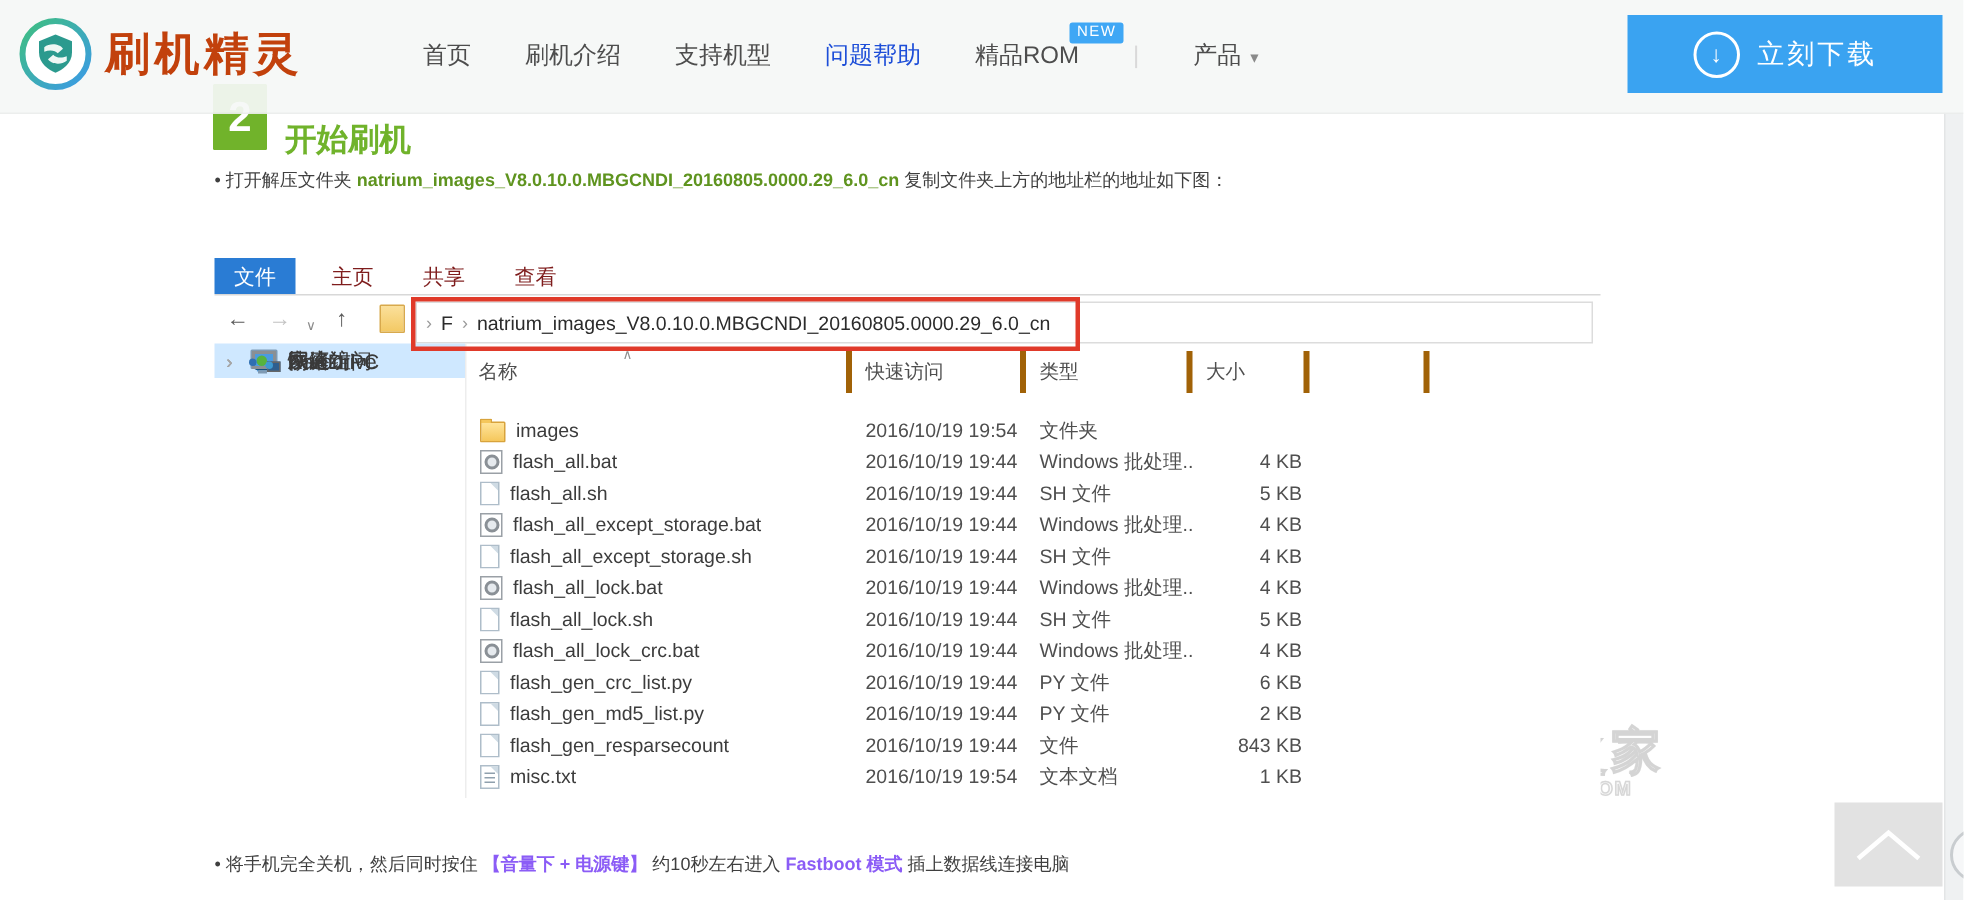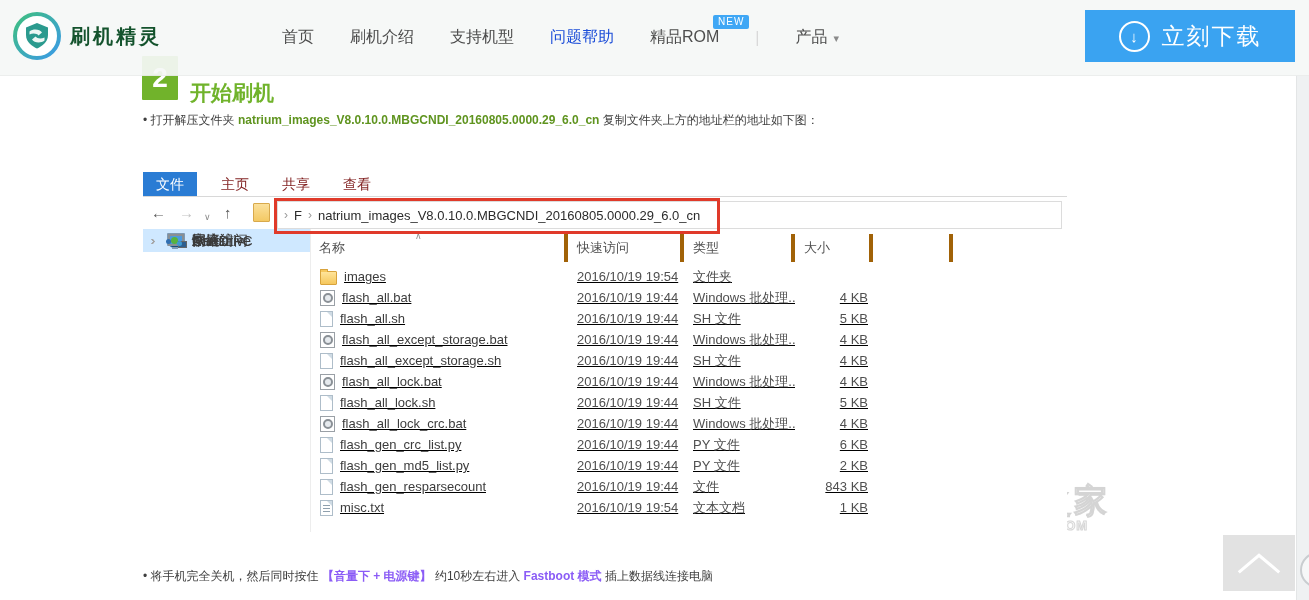--- a/index.html
+++ b/index.html
@@ -10,37 +10,37 @@
     -webkit-font-smoothing:antialiased;
   }
   
   .navbar{
     position:absolute;left:0;top:0;width:1309px;height:75px;
     background:rgba(245,247,246,0.93);
     border-bottom:1px solid rgba(0,0,0,0.04);
     z-index:20;display:flex;align-items:center;
   }
   .logo-wrap{position:absolute;left:12px;top:11px;display:flex;align-items:center;gap:8px;cursor:pointer;}
-  .brand{font-size:20px;font-weight:bold;color:#14532d;letter-spacing:3px;}
+  .brand{font-size:30px;font-weight:bold;color:#c2410c;letter-spacing:3px;}
   .nav-links{position:absolute;left:282px;top:0;height:75px;display:flex;align-items:center;gap:36px;}
   .nav-link{font-size:16px;color:#4d4d4d;text-decoration:none;position:relative;cursor:pointer;white-space:nowrap;}
   .nav-link[data-active="true"]{color:#1d4ed8;}
   .nav-link[data-divider="true"]{color:#d9d9d9;cursor:default;}
   .nav-badge{position:absolute;top:-12px;right:-30px;background:#3fa7f5;color:#fff;font-size:10px;
     padding:1px 5px 2px;border-radius:2px;letter-spacing:1px;}
   .nav-badge:empty{display:none;}
   .nav-caret{font-size:11px;color:#8a8a8a;margin-left:6px;display:none;}
   .nav-link[data-caret="true"] .nav-caret{display:inline;}
   .download-btn{
     position:absolute;left:1085px;top:10px;width:210px;height:52px;background:#3aa3f1;
     display:flex;align-items:center;justify-content:center;gap:12px;cursor:pointer;border:none;
   }
   .dl-circle{width:27px;height:27px;border:2px solid #fff;border-radius:50%;
     display:flex;align-items:center;justify-content:center;color:#fff;font-size:15px;font-weight:bold;}
-  .dl-label{color:#fff;font-size:23px;letter-spacing:2px;}
+  .dl-label{color:#fff;font-size:18px;letter-spacing:2px;}
   
   .scrollbar-track{position:absolute;right:0;top:75px;width:12px;height:525px;
     background:#eff1f2;border-left:1px solid #e3e5e6;z-index:15;}
   
   .step-square{position:absolute;left:142px;top:56px;width:36px;height:44px;background:#71b32b;
     color:#fff;font-size:28px;font-weight:bold;text-align:center;line-height:44px;z-index:5;border-radius:1px;}
   .step-title{position:absolute;left:190px;top:79px;font-size:21px;font-weight:bold;color:#70b32b;z-index:5;}
   .bullet{position:absolute;left:143px;font-size:12px;color:#3f3f3f;white-space:nowrap;z-index:5;}
   .bullet-1{top:112px;}
   .bullet-2{top:568px;}
@@ -70,21 +70,21 @@
   .side-item{position:absolute;left:0;width:167px;height:23px;display:flex;align-items:center;cursor:pointer;}
   .side-item[data-selected="true"]{background:#cfe8ff;}
   .side-chevron{width:12px;margin-left:8px;color:#a6a6a6;font-size:12px;}
   .side-icon-box{width:18px;height:16px;margin-left:4px;display:flex;align-items:center;justify-content:center;}
   .side-label{margin-left:7px;font-size:14px;color:#3a3a3a;white-space:nowrap;}
   
   .file-grid{display:grid;grid-template-columns:258px 116px 111px 78px 80px 1fr;align-items:center;}
   .file-header{position:absolute;left:167px;top:72px;width:757px;height:28px;font-size:13px;color:#4f4f4f;cursor:pointer;}
   .file-header .hcell{height:28px;line-height:28px;border-right:4px solid #a16207;padding-left:9px;overflow:hidden;}
   .file-header .hcell:last-child{border-right:none;}
-  .file-rows{position:absolute;left:167px;top:104px;width:757px;text-decoration:underline;}
+  .file-rows{position:absolute;left:167px;top:114px;width:757px;}
   .file-row{height:21px;font-size:13px;color:#3c3c3c;cursor:pointer;}
   .file-row .name-cell{display:flex;align-items:center;gap:7px;padding-left:10px;overflow:hidden;white-space:nowrap;}
   .file-row .date-cell,.file-row .type-cell{color:#4f4f4f;padding-left:9px;white-space:nowrap;overflow:hidden;}
   .file-row .size-cell{color:#4f4f4f;text-align:right;padding-right:5px;white-space:nowrap;}
   
   .ficon{flex:0 0 auto;display:inline-block;position:relative;}
   [data-icon="folder"]{width:15px;height:12px;background:linear-gradient(#ffe49a,#f5c75c);
     border:1px solid #d8a33c;border-radius:1px;margin-top:2px;}
   [data-icon="folder"]::before{content:"";position:absolute;top:-3px;left:-1px;width:6px;height:2px;
     background:#f5c75c;border:1px solid #d8a33c;border-bottom:none;border-radius:1px 1px 0 0;}

